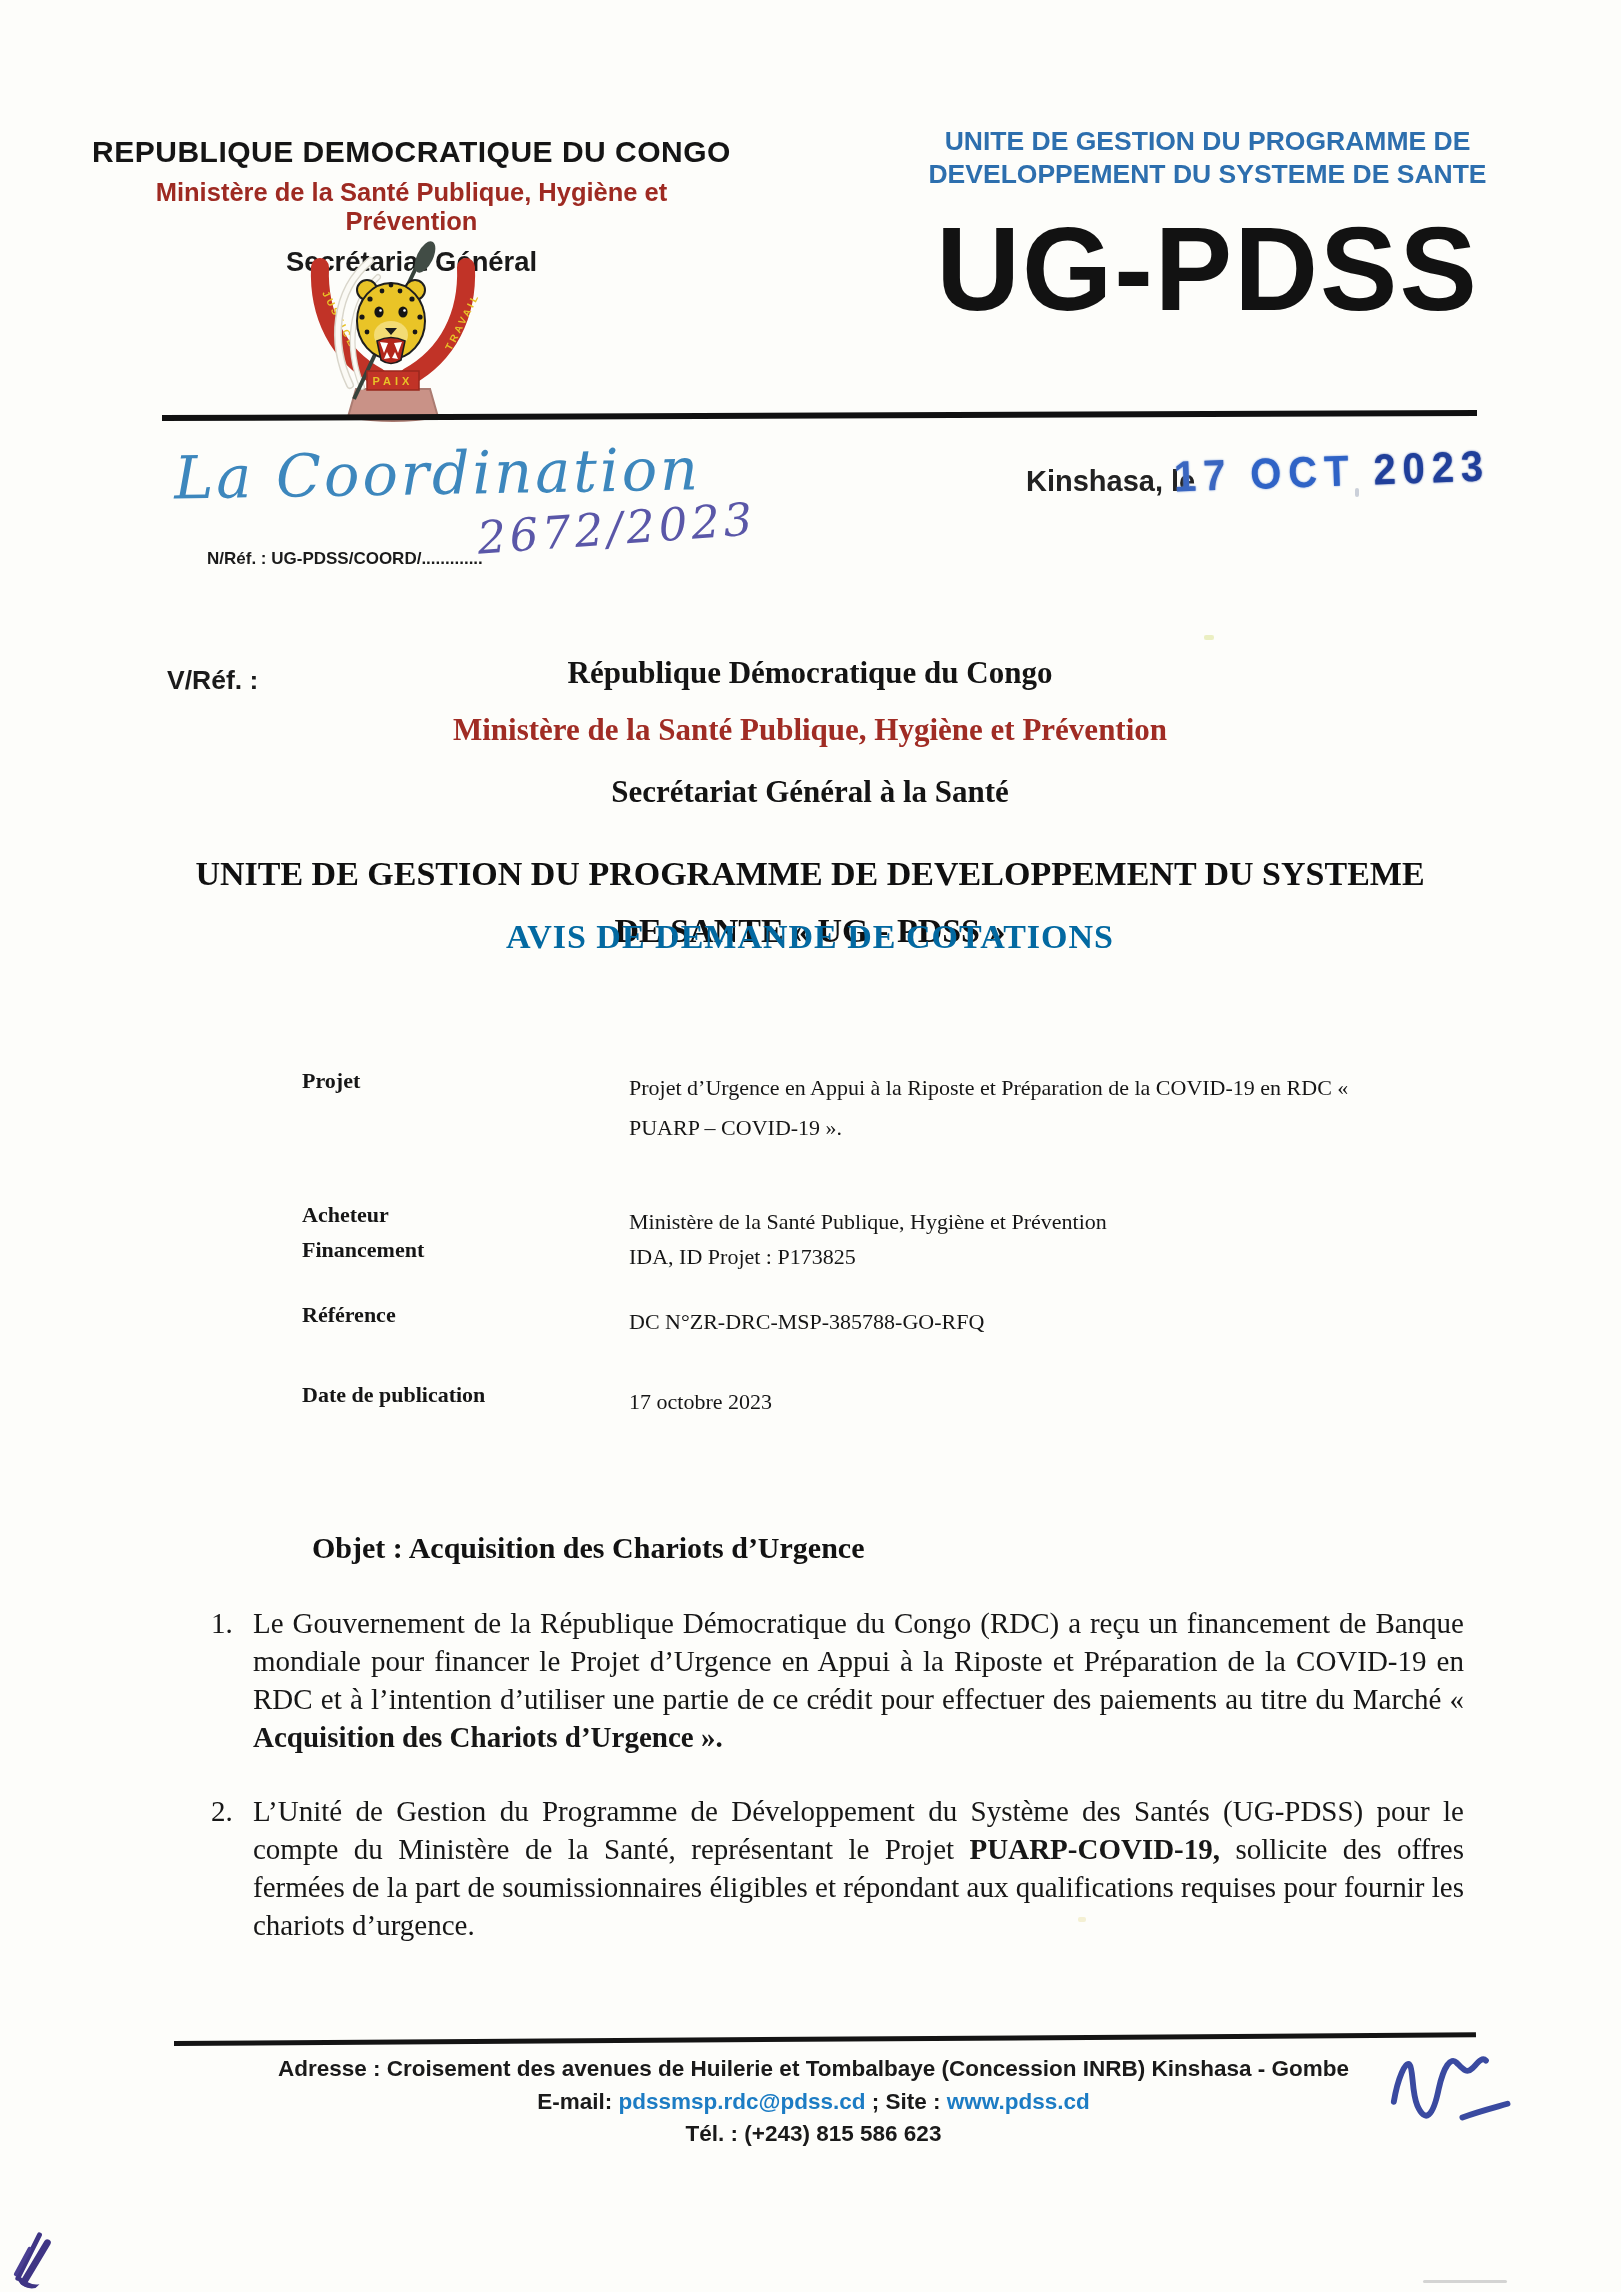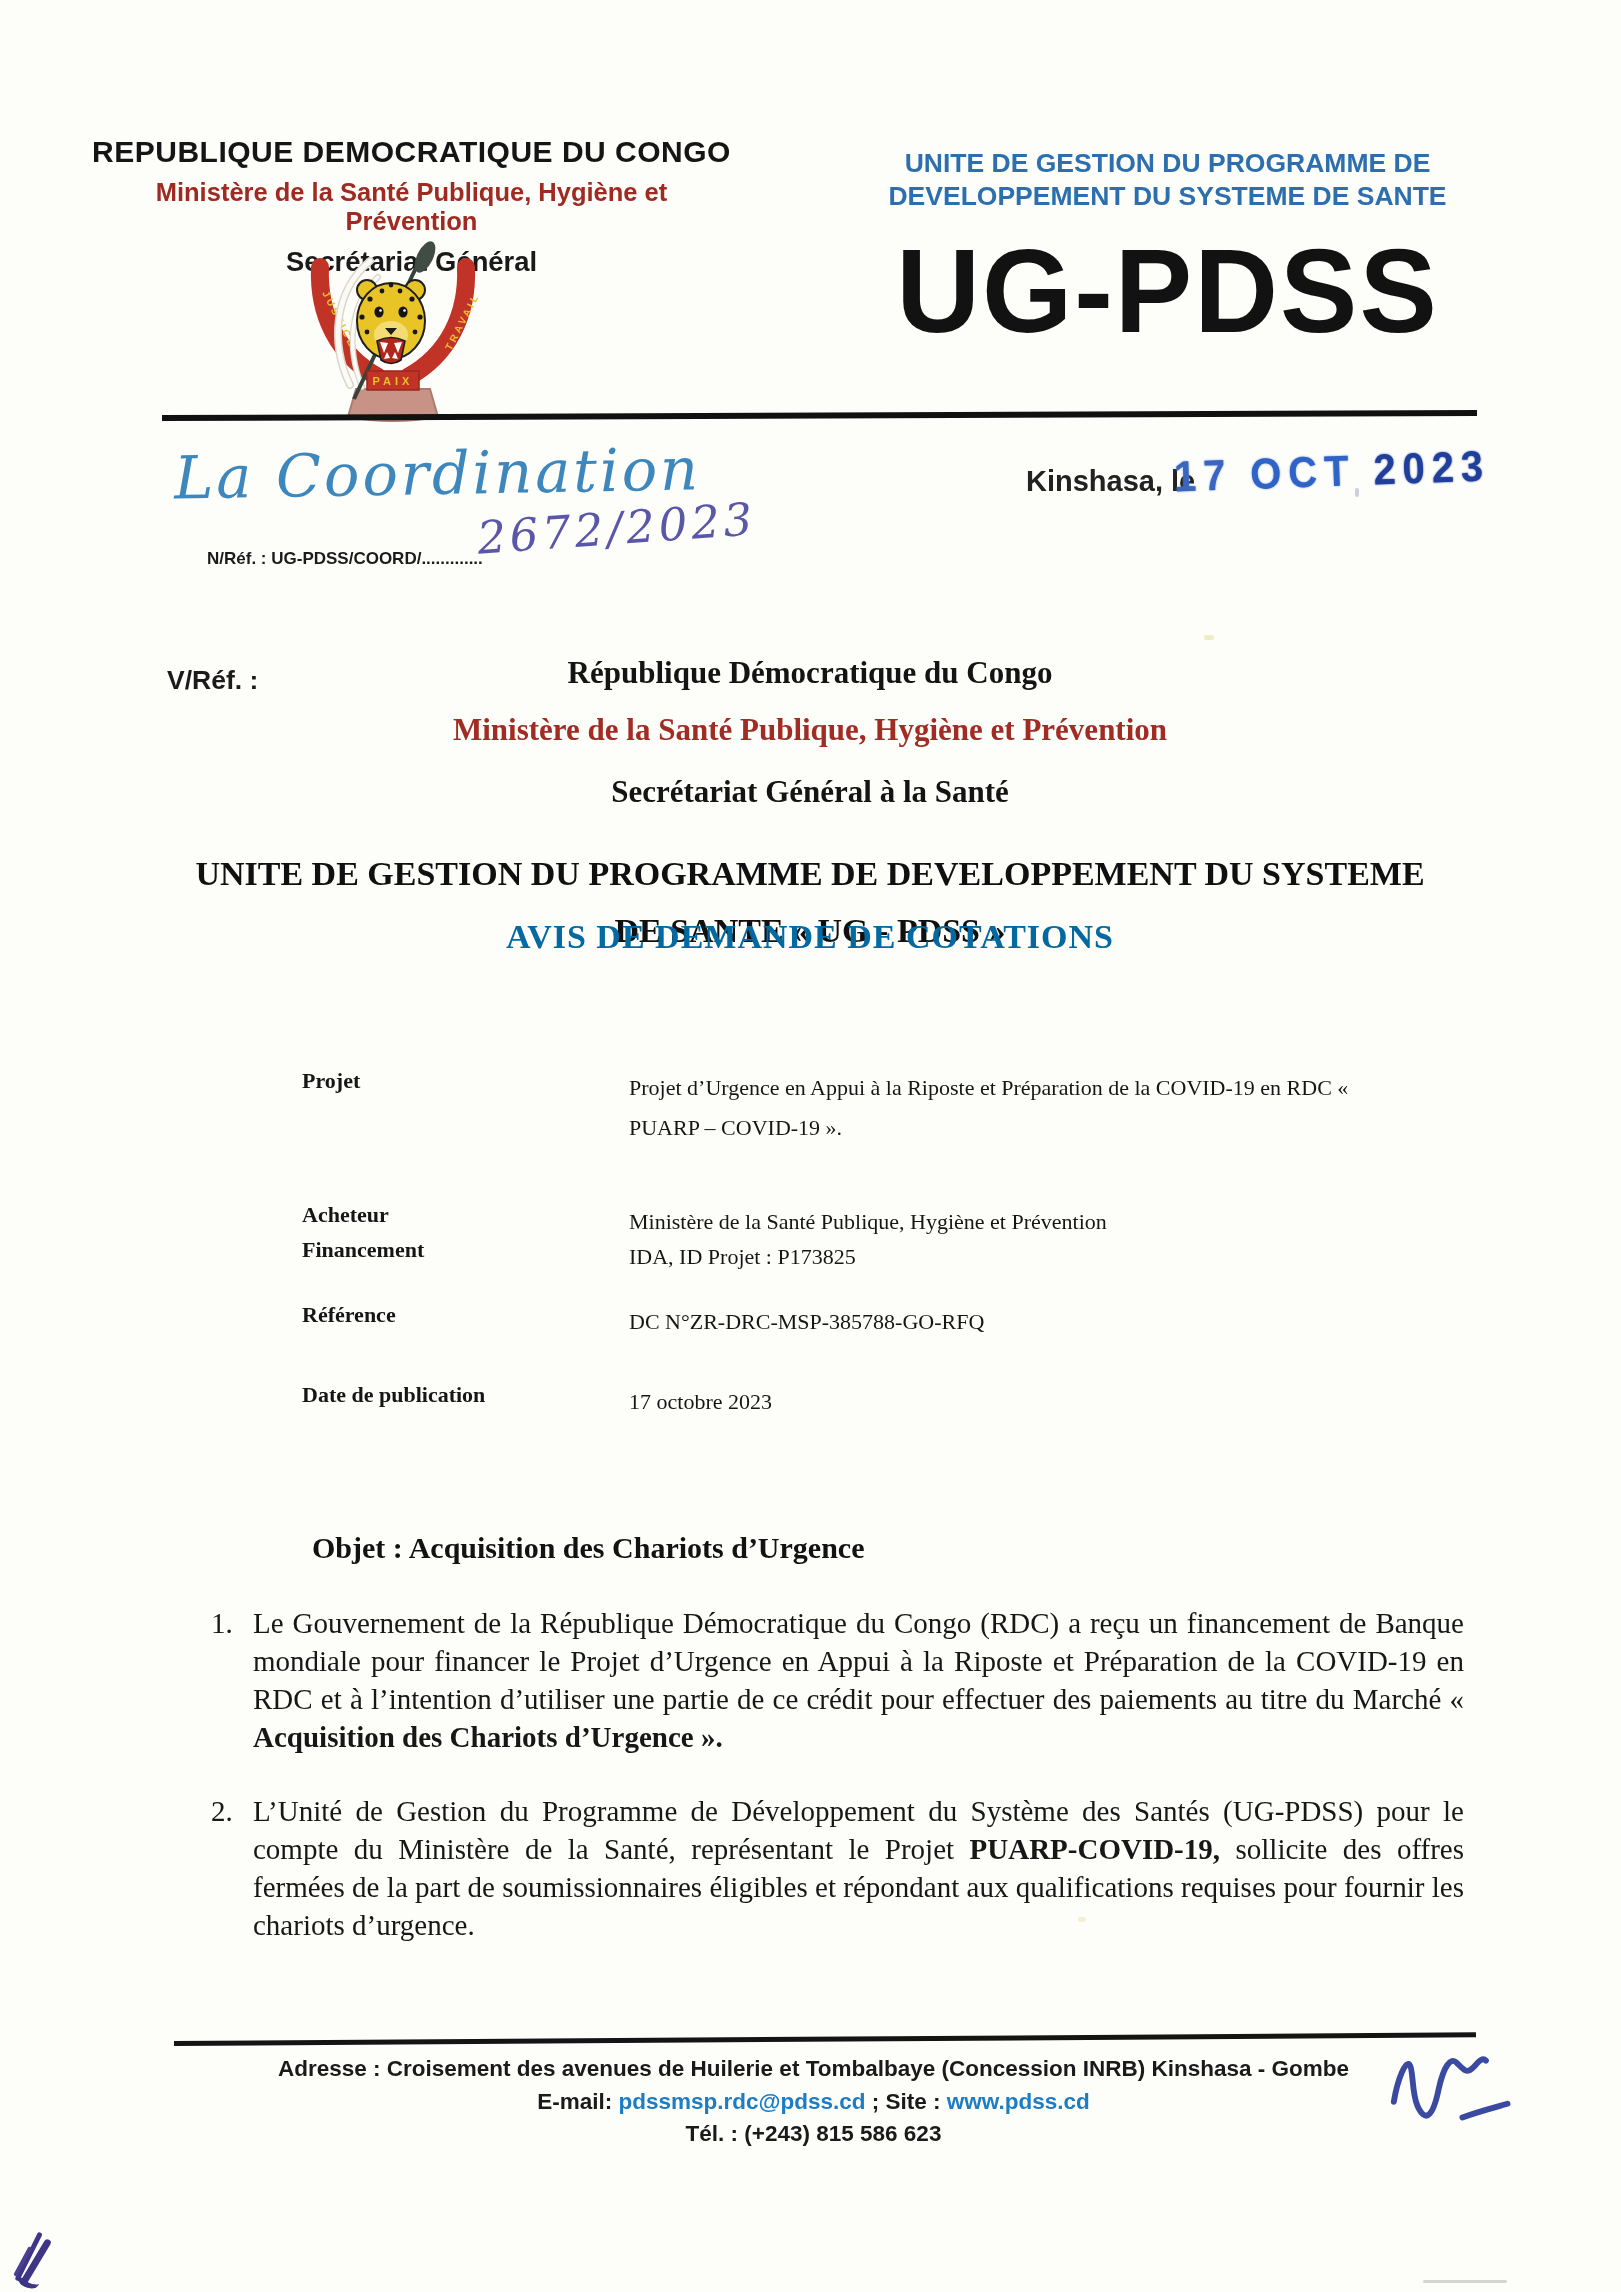--- a/index.html
+++ b/index.html
@@ -9,21 +9,21 @@
     font-family:"Liberation Sans",sans-serif;color:#1c1c1c;
   }
   .abs{position:absolute;}
 
   
   .lh-left{left:88px;top:135px;width:647px;text-align:center;}
   .lh-left .l1{font-size:30px;font-weight:bold;letter-spacing:0.5px;color:#151515;}
   .lh-left .l2{font-size:25.5px;font-weight:bold;margin-top:8.8px;color:#9e2a22;}
   .lh-left .l3{font-size:27.4px;font-weight:bold;margin-top:9.8px;color:#1a1a1a;}
 
-  .lh-right{left:854px;top:125px;width:627px;text-align:center;margin-top:22px;}
+  .lh-right{left:894px;top:125px;width:627px;text-align:center;}
   .lh-right .unit{font-size:26.5px;font-weight:bold;color:#2d6fae;line-height:33px;}
   .lh-right .acr{font-size:116px;font-weight:bold;color:#121212;letter-spacing:2px;line-height:108px;margin-top:23.5px;transform:scaleY(1.02);}
 
   .rule-top{left:162px;top:415px;width:1315px;height:5.9px;background:#111;transform:rotate(-0.22deg);transform-origin:left center;}
 
   
   .coordination{left:174px;top:439px;font-family:"DejaVu Serif",serif;font-style:italic;
     font-size:59px;color:#3d87bd;letter-spacing:2.9px;transform:rotate(-1deg);}
   .place-date{left:1026px;top:465px;font-size:29px;font-weight:bold;color:#222;}
   .stamp{left:1174px;top:449px;font-size:40px;font-weight:bold;letter-spacing:6.9px;

